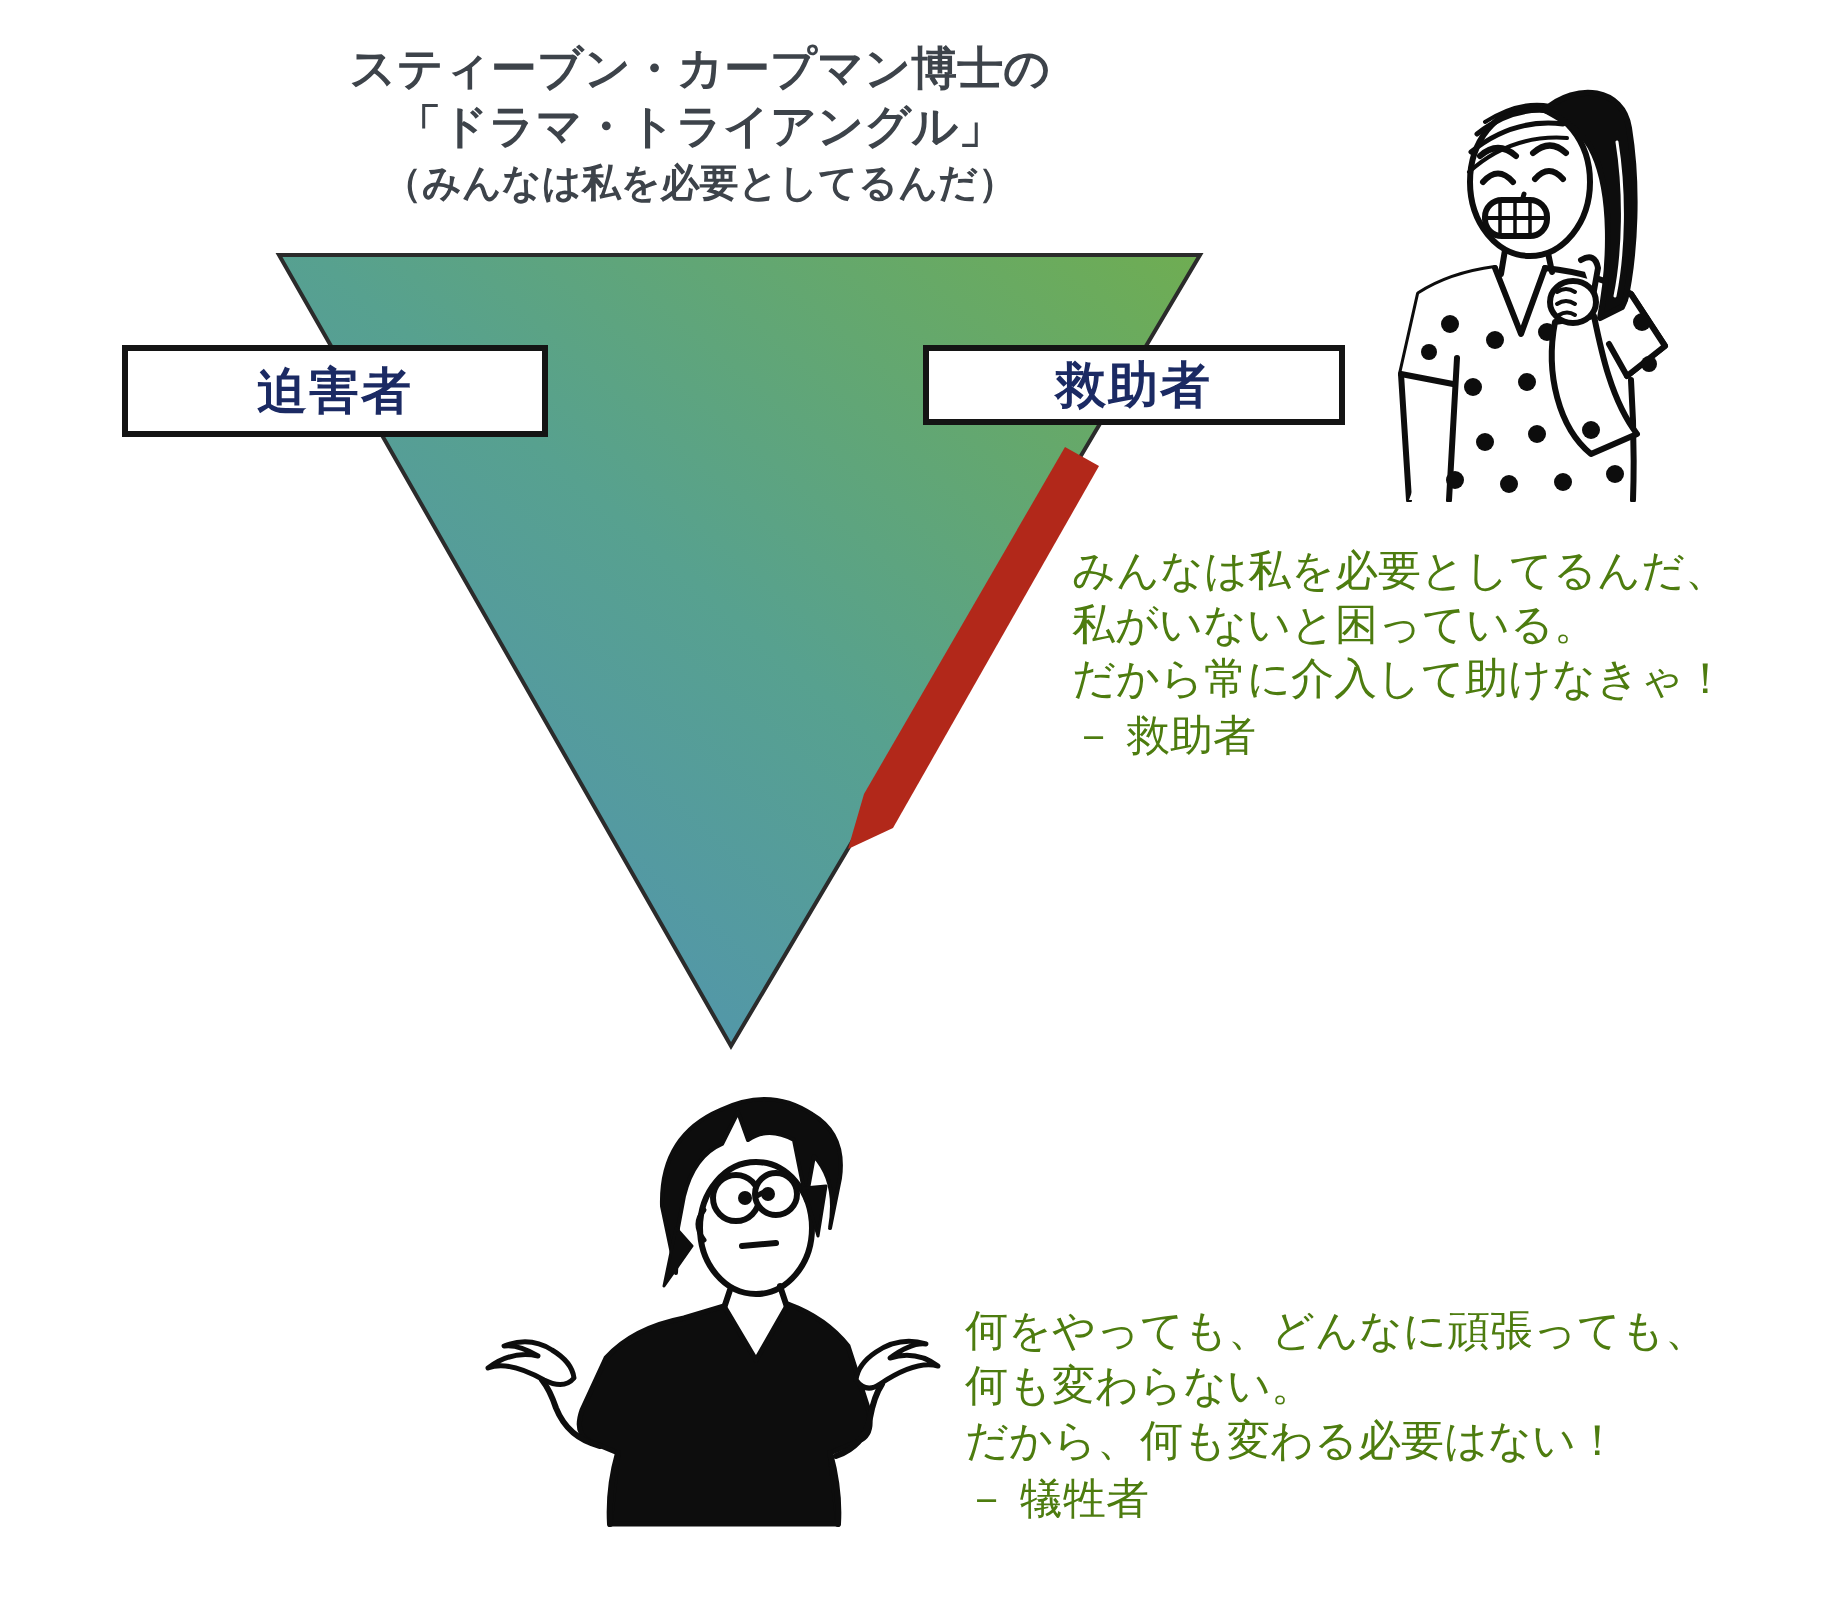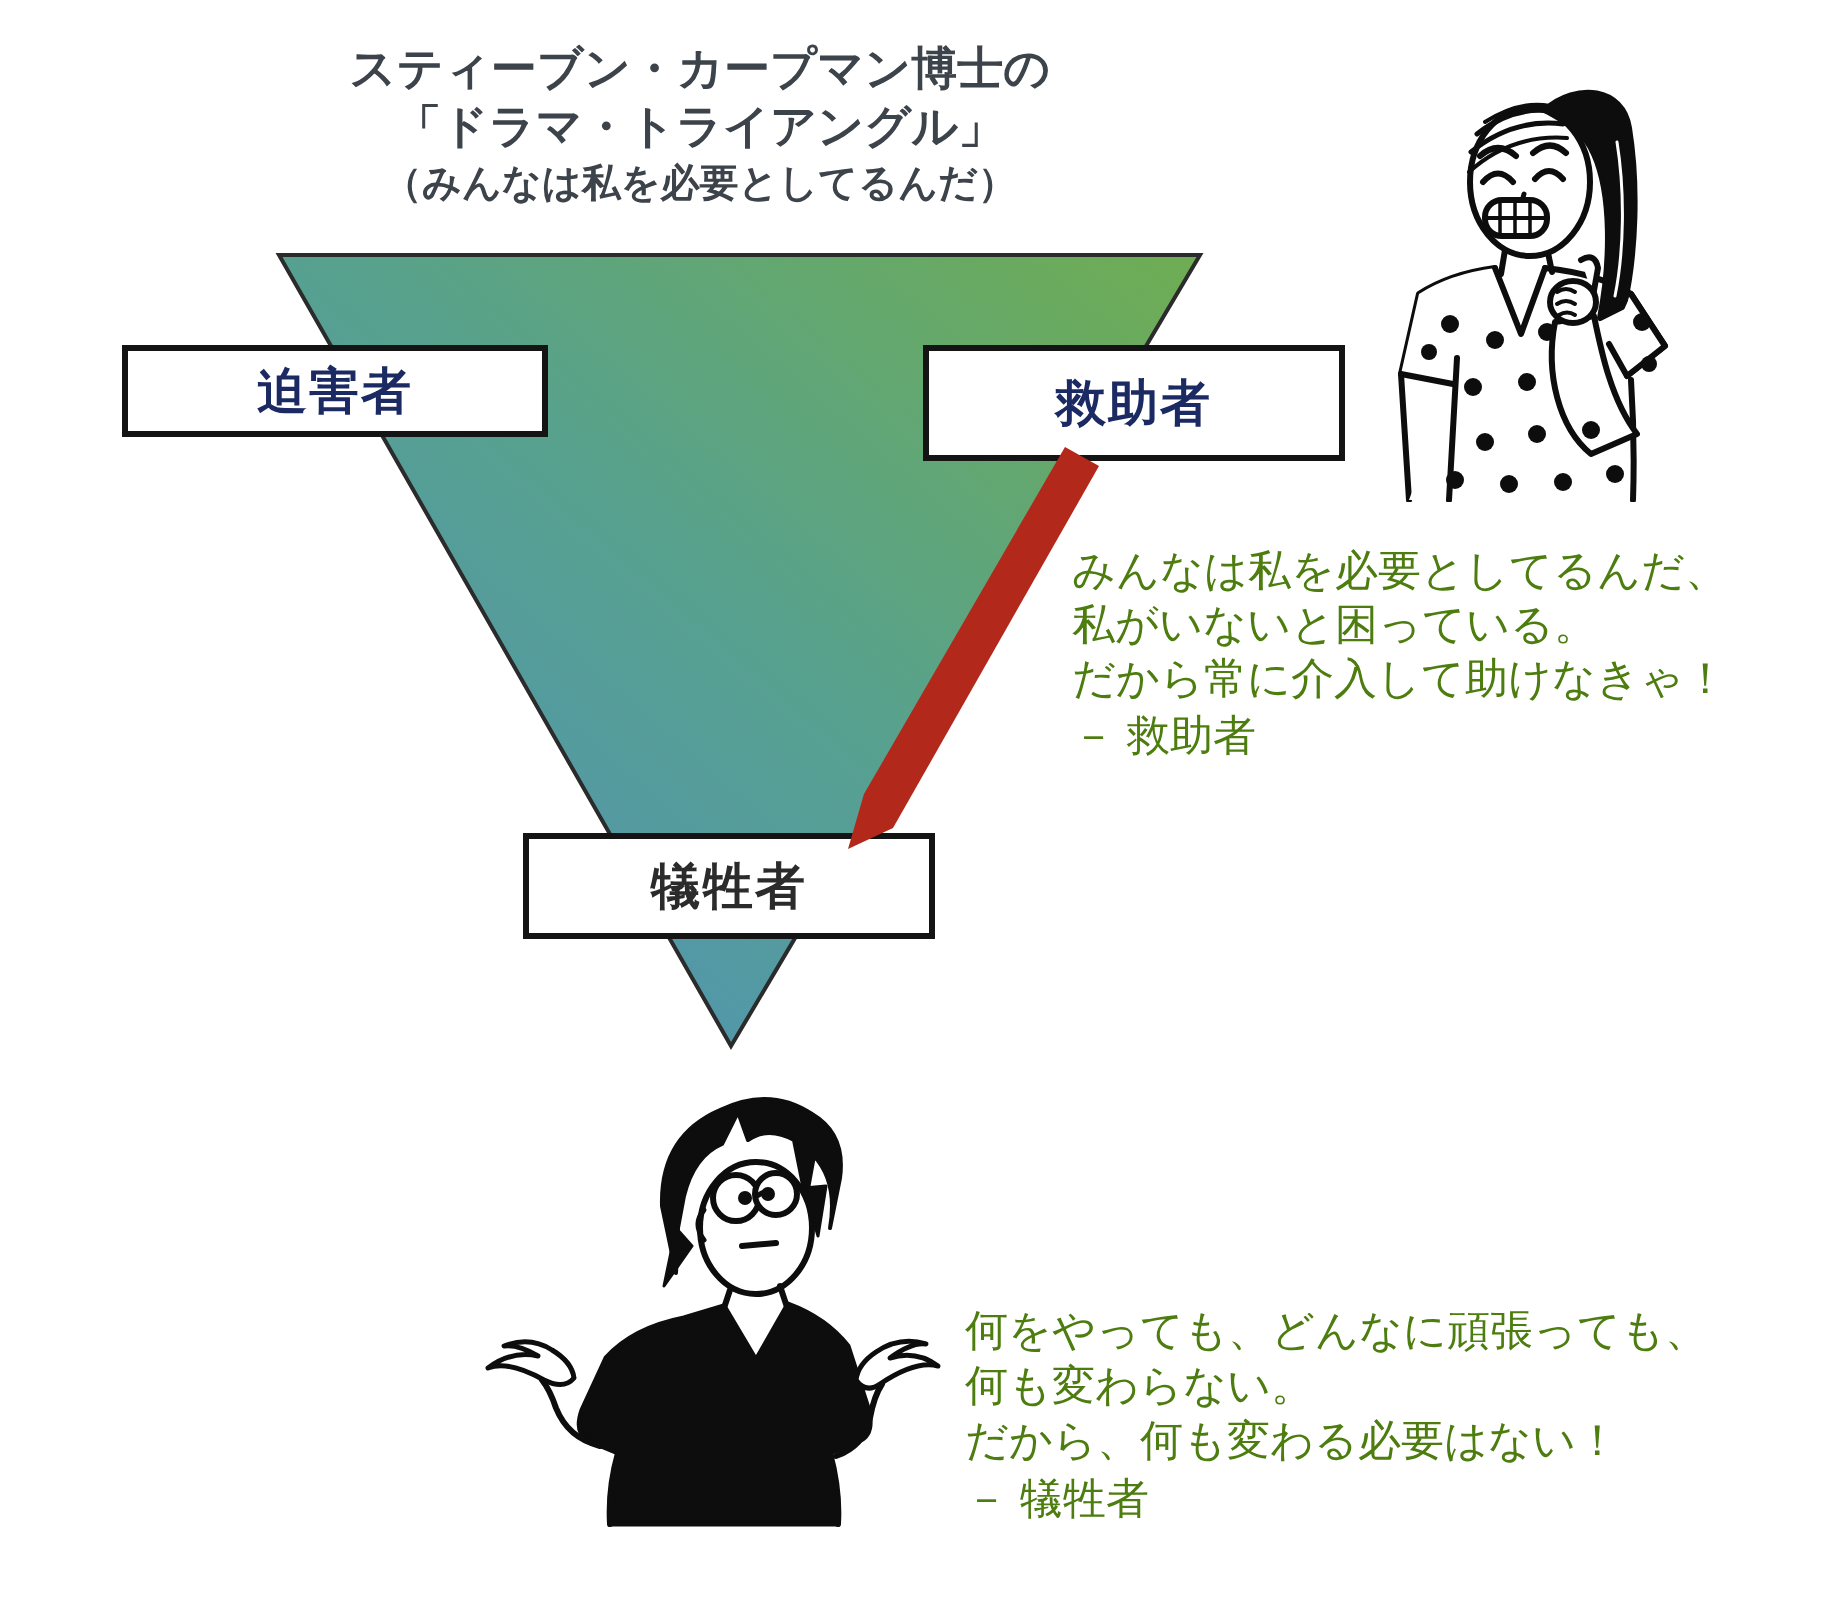--- a/index.html
+++ b/index.html
@@ -28,21 +28,21 @@
 
   
   .role-box{
     box-sizing:border-box;
     background:#ffffff;
     border:6px solid #141414;
     display:flex;align-items:center;justify-content:center;
     z-index:2;
   }
   .role-box.persecutor{left:122px;top:345px;width:426px;height:92px;}
-  .role-box.rescuer{left:923px;top:345px;width:422px;height:116px;align-items:center;}
+  .role-box.rescuer{left:923px;top:345px;width:422px;height:80px;align-items:center;}
   .role-box.victim{left:523px;top:833px;width:412px;height:106px;}
   .role-label{font-size:50px;font-weight:700;letter-spacing:2px;}
   .role-label.navy{color:#1b2a63;}
   .role-label.dark{color:#2b2b2b;}
 
   
   .quote{color:#4d7c0f;font-weight:500;z-index:4;}
   .quote .q-line{white-space:nowrap;}
   .quote.rescuer-quote{left:1072px;top:543px;font-size:43px;line-height:54px;}
   .quote.victim-quote{left:965px;top:1303px;font-size:43px;line-height:55px;}
@@ -73,23 +73,20 @@
       </linearGradient>
     </defs>
     <polygon points="279,255 1200,255 731,1046" fill="url(#triGrad)" stroke="#2b2b2b" stroke-width="4" stroke-linejoin="miter"></polygon>
   </svg>
 
   <div class="abs role-box persecutor">
     <span class="role-label navy">迫害者</span>
   </div>
   <div class="abs role-box rescuer">
     <span class="role-label navy">救助者</span>
-  </div>
-  <div class="abs role-box victim">
-    <span class="role-label dark">犠牲者</span>
   </div>
 
   <svg class="abs layer z3" viewBox="0 0 1828 1602" width="1828" height="1602">
     <polygon points="1065,447 1099,466 893,828 848,849 864,794" fill="#b2281a"></polygon>
   </svg>
 
   <svg class="abs illus woman" viewBox="0 0 340 420" width="340" height="420">
     <g stroke="#0d0d0d" stroke-width="6" fill="none" stroke-linecap="round" stroke-linejoin="round">
 
       <path d="M100,186 Q55,192 24,212 L6,292 L14,418" fill="#ffffff"></path>

